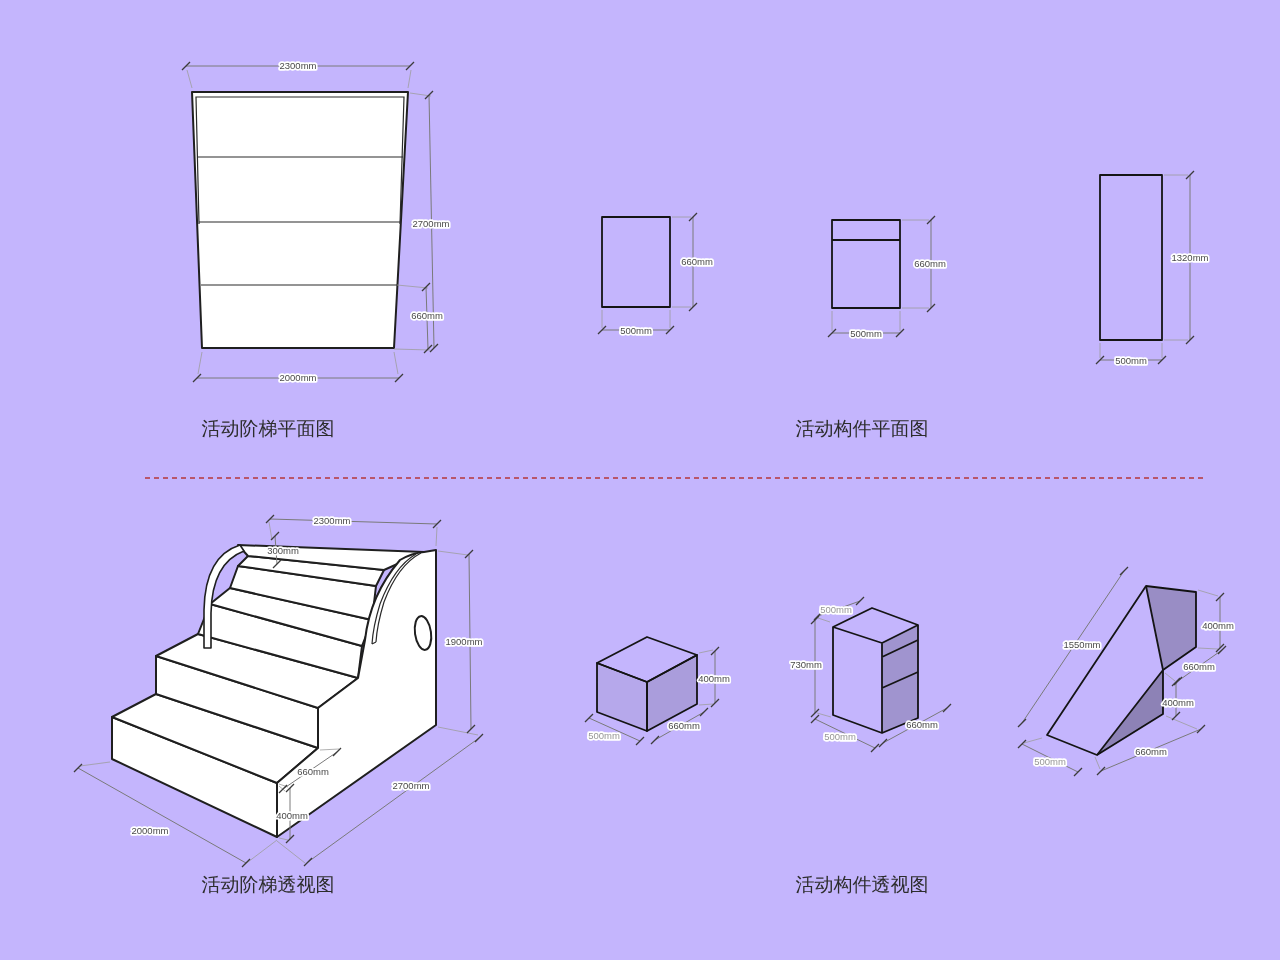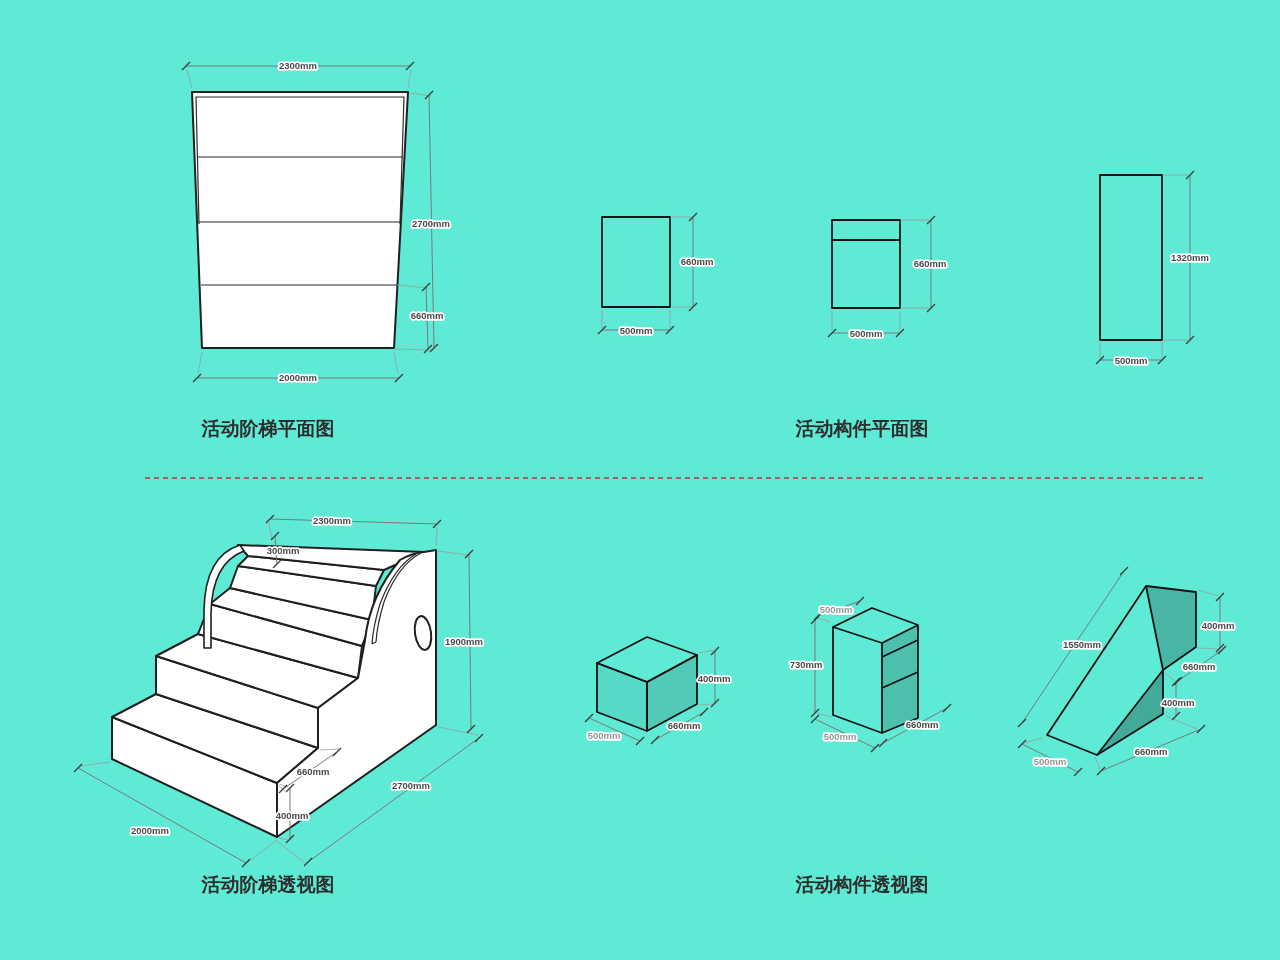--- a/index.html
+++ b/index.html
@@ -1,17 +1,17 @@
 <!DOCTYPE html>
 <html><head>
 <meta charset="utf-8">
 <style>
   html,body { margin:0; padding:0; background:#ffffff; }
-  .sheet { position:relative; width:1280px; height:960px; background:#5eead4;
-           font-family:"Liberation Sans", sans-serif;font-weight:bold; }
+  .sheet { position:relative; width:1280px; height:960px; background:#c4b5fd;
+           font-family:"Liberation Sans", sans-serif; }
   svg text { font-family:"Liberation Sans", sans-serif; }
   .shape   { fill:#ffffff; stroke:#1f1f1f; stroke-width:2; stroke-linejoin:round; }
   .thin    { fill:none; stroke:#2a2a2a; stroke-width:1.2; }
   .wallband{ fill:#ffffff; stroke:#1f1f1f; stroke-width:1.6; stroke-linejoin:round; }
   .dimline { fill:none; stroke:#7a7a7a; stroke-width:1; }
   .ext     { fill:none; stroke:#9d9d9d; stroke-width:0.8; }
   .tick    { fill:none; stroke:#3c3c3c; stroke-width:1.3; }
   .dimtext { font-size:9.5px; fill:#4a4a4a; text-anchor:middle;
              paint-order:stroke; stroke:#ffffff; stroke-width:3.5px; stroke-linejoin:round; }
   .dimtext-light { fill:#979797; }

